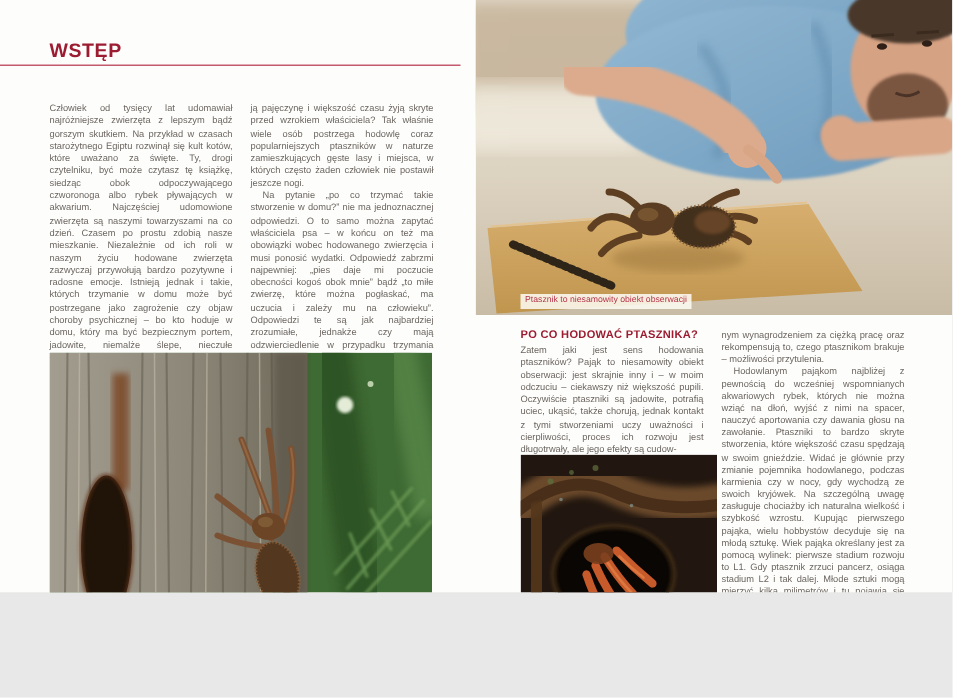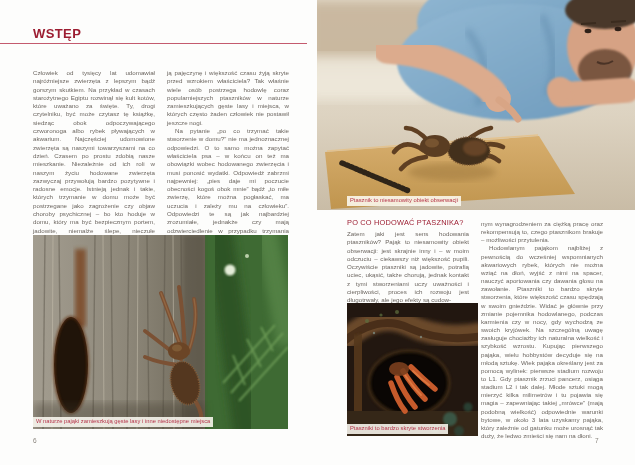--- a/index.html
+++ b/index.html
@@ -1,30 +1,30 @@
 <!DOCTYPE html>
 <html><head>
 <meta charset="utf-8">
 <style>
   html,body{margin:0;padding:0;background:#e8e8e8;}
-  .spread{position:relative;width:635px;height:465px;background:#fdfdfc;overflow:hidden;
+  .spread{position:relative;width:635px;height:395px;background:#fdfdfc;overflow:hidden;
           font-family:"Liberation Sans", sans-serif;}
   
   .chapter-title{position:absolute;left:33px;top:26px;margin:0;font-size:13px;font-weight:bold;
                  letter-spacing:.4px;color:#9c1d31;}
   .title-rule{position:absolute;left:0;top:43px;width:307px;height:1px;background:#c45a6e;}
   .col{position:absolute;width:122px;font-size:6.2px;line-height:8.3px;color:#6c6660;
        text-align:justify;}
   .col p{margin:0;}
   .col p.indent{text-indent:8px;}
   .lcol1{left:33px;top:69px;}
   .lcol2{left:167px;top:69px;}
   
   .section-heading{position:absolute;left:347px;top:218px;margin:0;font-size:7.4px;
-                   font-weight:normal;letter-spacing:.2px;color:#9c1d31;}
+                   font-weight:bold;letter-spacing:.2px;color:#9c1d31;}
   .rcol1{left:347px;top:230px;}
   .rcol2{left:481px;top:220px;line-height:8.15px;}
   
   .photo{position:absolute;margin:0;padding:0;overflow:hidden;}
   .photo svg{display:block;width:100%;height:100%;}
   .photo figcaption{position:absolute;left:0;bottom:2px;background:rgba(253,250,242,.87);
                     color:#b5344a;font-size:5.8px;line-height:1.3;padding:1px 3px;
                     white-space:nowrap;}
   .photo-man{left:317px;top:0;width:318px;height:210px;}
   .photo-man figcaption{left:30px;bottom:4px;}

